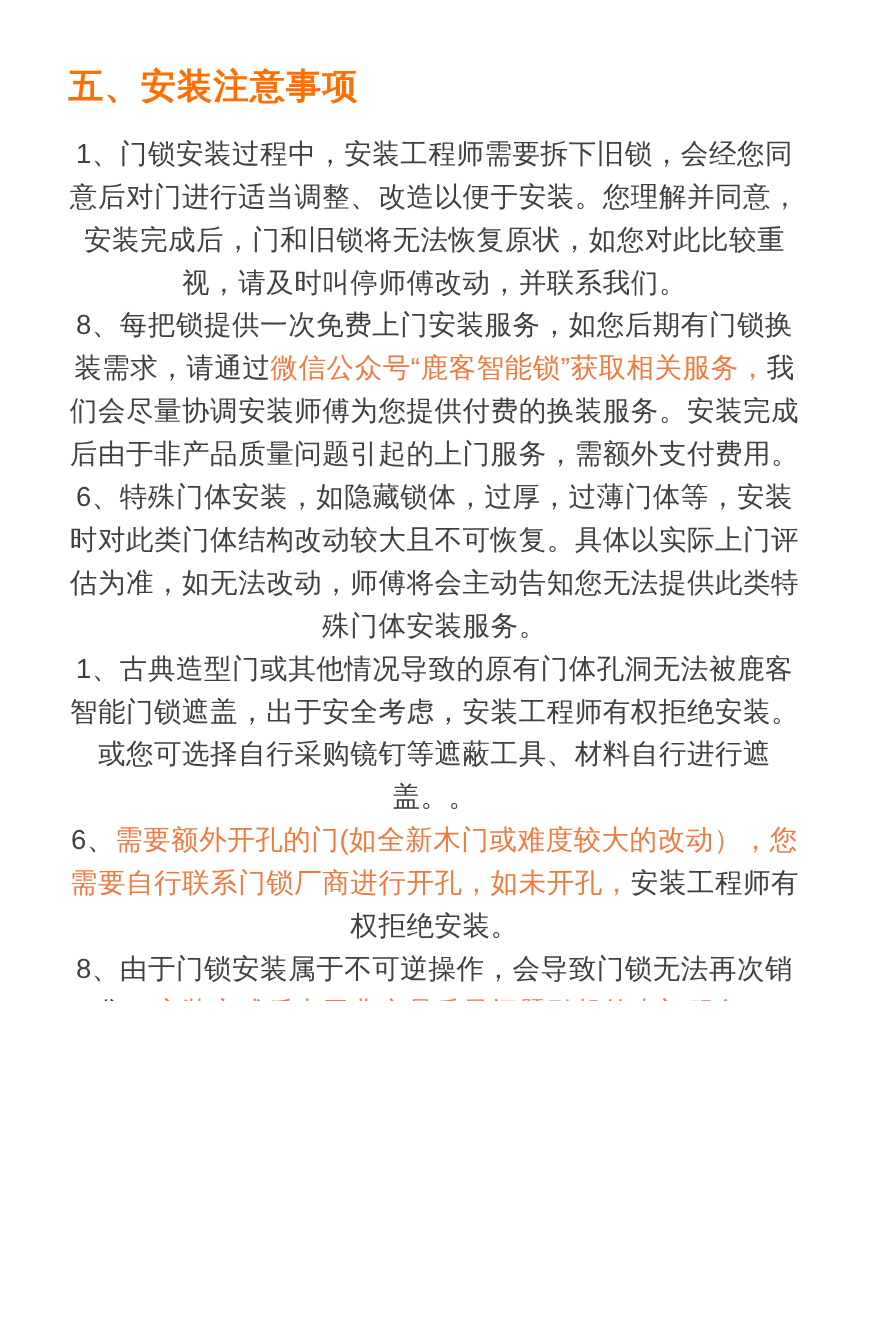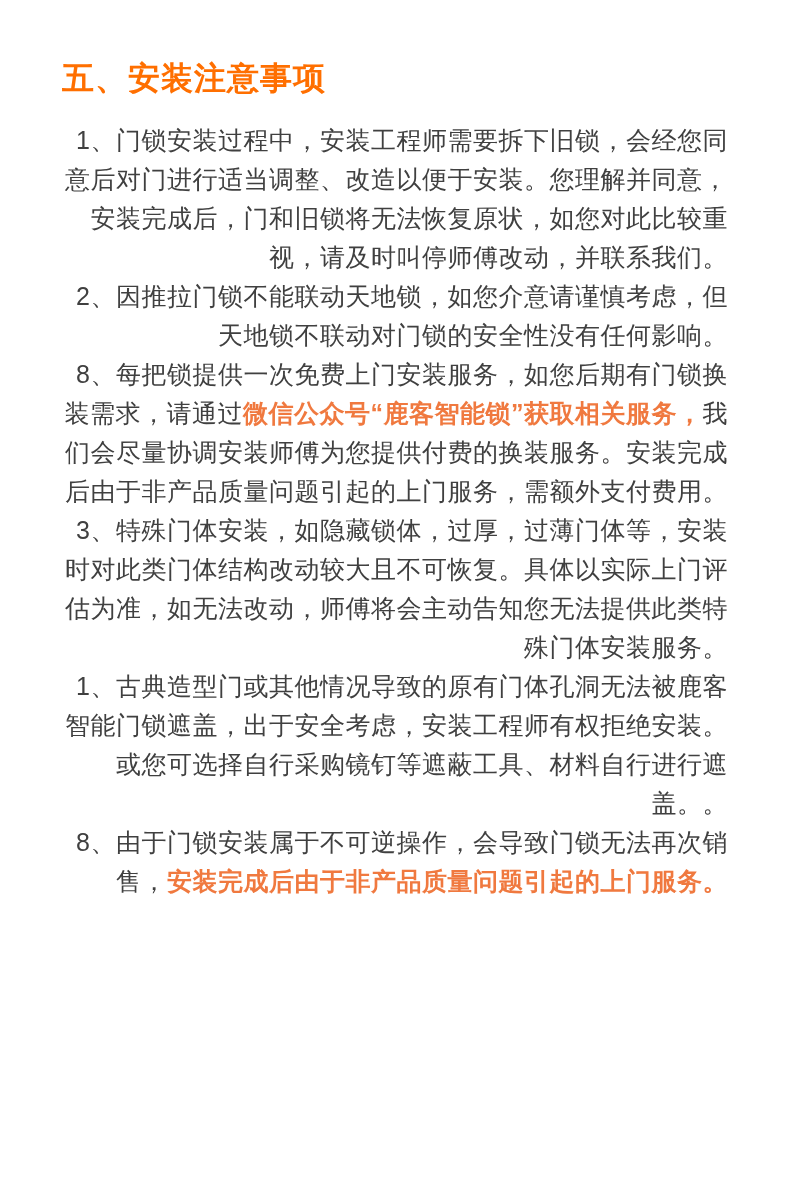--- a/index.html
+++ b/index.html
@@ -26,43 +26,43 @@
     line-height: 36px;
     letter-spacing: 1px;
     color: var(--heading-color, #ff6f00);
   }
   .para {
     margin: 0;
     font-size: 25px;
     line-height: 39px;
     letter-spacing: 0.5px;
     color: var(--body-color, #404040);
-    text-align: right;
+    text-align: center;
     word-break: break-all;
   }
   .seg { color: inherit; }
-  .seg.hl { color: var(--highlight-color, #f0793f); font-weight: bold; }
+  .seg.hl { color: var(--highlight-color, #f0793f); }
   .seg.num-brown { color: var(--numeral-brown-color, #7b4430); }
 </style>
 </head>
 <body>
 
 <div class="page">
   <div class="content">
 
     <h1 class="section-title">五、安装注意事项</h1>
 
     <p class="para"><span class="seg">1、门锁安装过程中，安装工程师需要拆下旧锁，会经您同意后对门进行适当调整、改造以便于安装。您理解并同意，安装完成后，门和旧锁将无法恢复原状，如您对此比较重视，请及时叫停师傅改动，并联系我们。</span></p>
 
-    <p class="para"><span class="seg">2、因推拉门锁不能联动天地锁，如您介意请谨慎考虑，但天地锁不联动对门锁的安全性没有任何影响。</span></p>
 
     <p class="para"><span class="seg">8、每把锁提供一次免费上门安装服务，如您后期有门锁换装需求，请通过</span><span class="seg hl">微信公众号“鹿客智能锁”获取相关服务，</span><span class="seg">我们会尽量协调安装师傅为您提供付费的换装服务。安装完成后由于非产品质量问题引起的上门服务，需额外支付费用。</span></p>
 
-    <p class="para"><span class="seg">3、特殊门体安装，如隐藏锁体，过厚，过薄门体等，安装时对此类门体结构改动较大且不可恢复。具体以实际上门评估为准，如无法改动，师傅将会主动告知您无法提供此类特殊门体安装服务。</span></p>
+    <p class="para"><span class="seg">6、特殊门体安装，如隐藏锁体，过厚，过薄门体等，安装时对此类门体结构改动较大且不可恢复。具体以实际上门评估为准，如无法改动，师傅将会主动告知您无法提供此类特殊门体安装服务。</span></p>
 
     <p class="para"><span class="seg">1、古典造型门或其他情况导致的原有门体孔洞无法被鹿客智能门锁遮盖，出于安全考虑，安装工程师有权拒绝安装。或您可选择自行采购镜钉等遮蔽工具、材料自行进行遮盖。。</span></p>
 
+    <p class="para"><span class="seg">6、</span><span class="seg hl">需要额外开孔的门(如全新木门或难度较大的改动），您需要自行联系门锁厂商进行开孔，如未开孔，</span><span class="seg">安装工程师有权拒绝安装。</span></p>
 
 
     <p class="para"><span class="seg">8、由于门锁安装属于不可逆操作，会导致门锁无法再次销售，</span><span class="seg hl">安装完成后由于非产品质量问题引起的上门服务。</span></p>
 
   </div>
 </div>
 
 </body></html>

